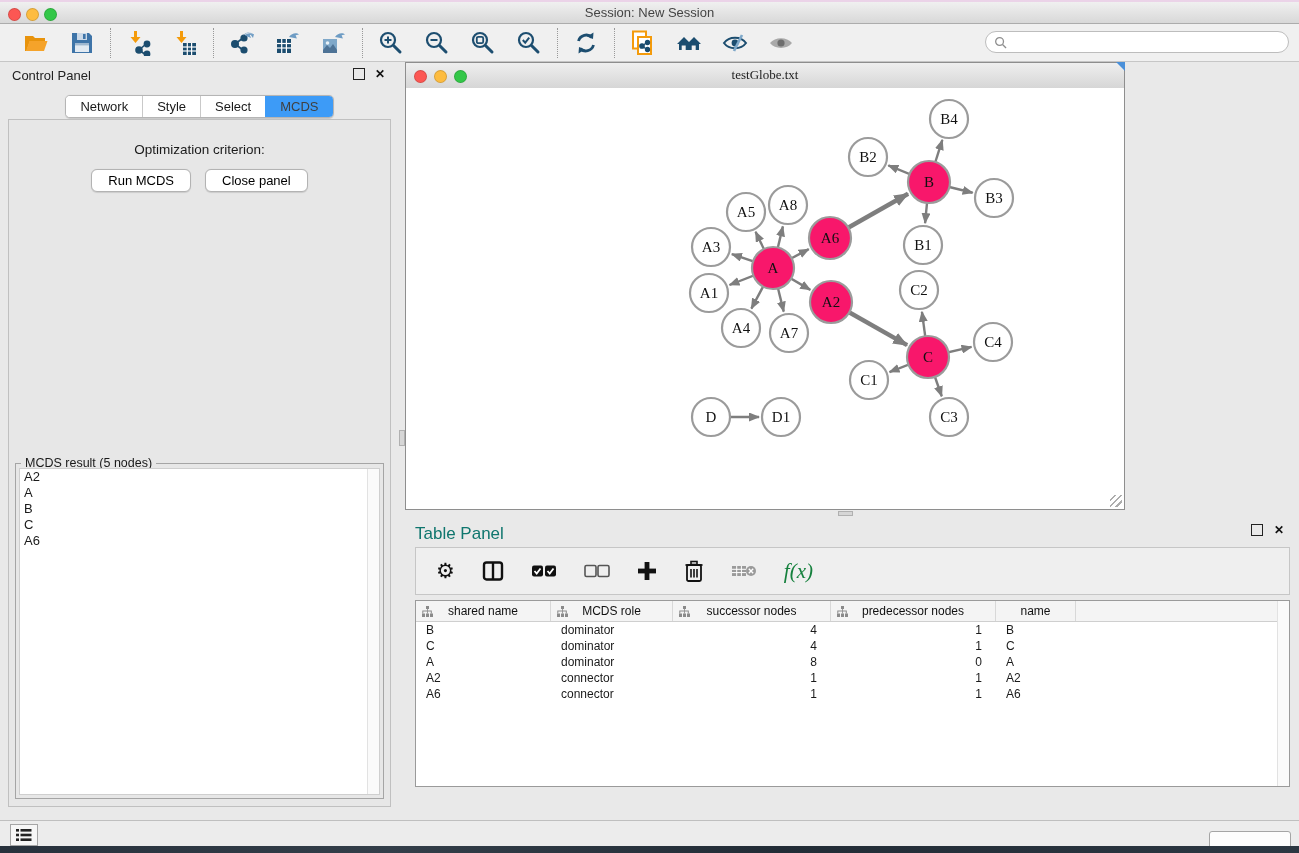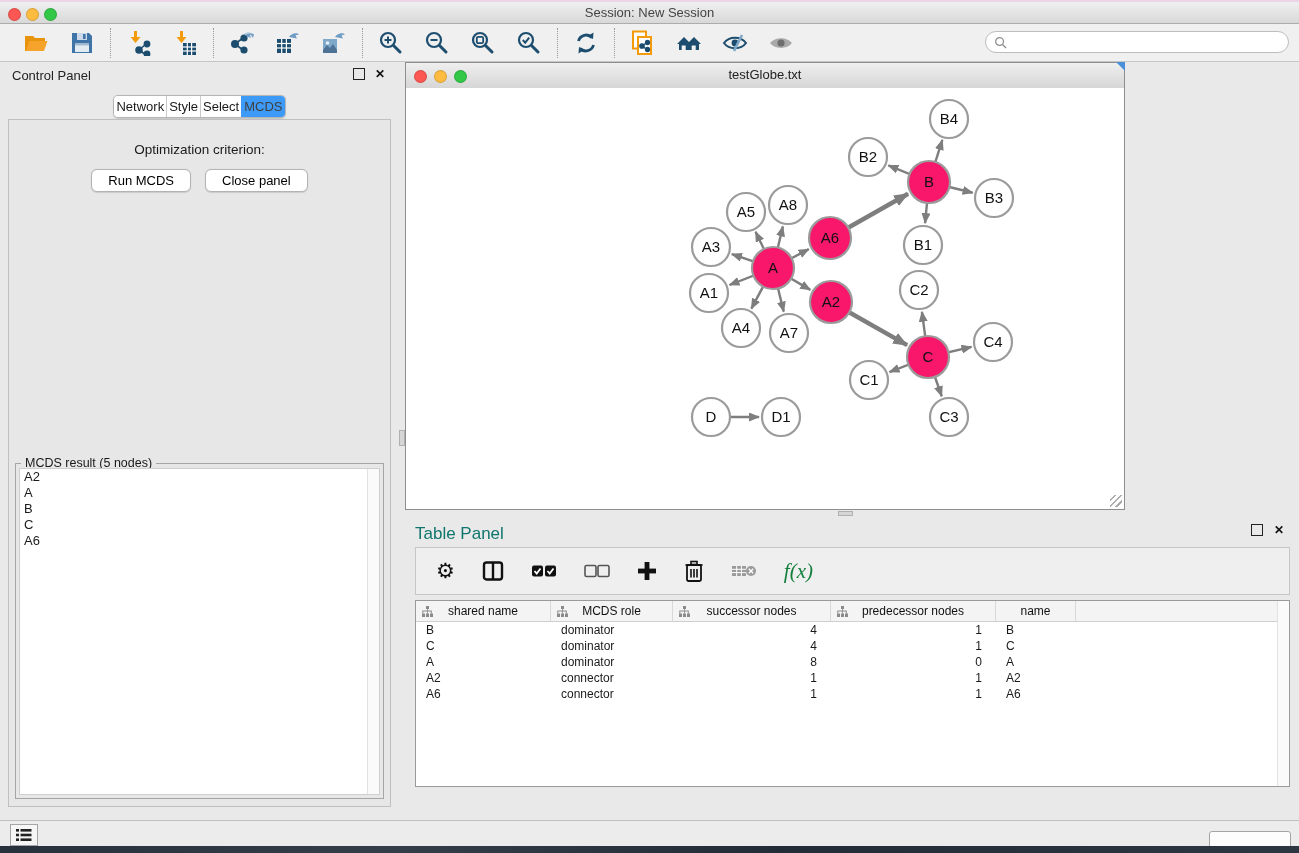--- a/index.html
+++ b/index.html
@@ -21,21 +21,21 @@
     border:1px solid #BDBDBD;border-radius:11px;display:flex;align-items:center;padding-left:8px;}
   .searchbox svg{width:13px;height:13px;}
   .searchbox input{border:none;outline:none;background:transparent;font-size:12px;width:250px;margin-left:4px;font-family:"Liberation Sans",sans-serif;}
   
   .cpanel{position:absolute;left:0;top:62px;width:399px;height:758px;background:#E9E9E9;}
   .cp-head{position:absolute;top:6px;left:12px;font-size:13px;color:#222;}
   .win-float,.win-close{position:absolute;top:6px;font-size:12px;line-height:12px;color:#111;cursor:pointer;}
   .win-float{width:10px;height:10px;border:1.6px solid #222;}
   .seg-wrap{position:absolute;top:33px;left:0;right:0;display:flex;justify-content:center;}
   .segmented{display:inline-flex;border:1px solid #B5B5B5;border-radius:5px;overflow:hidden;background:#fff;box-shadow:0 0.5px 1px rgba(0,0,0,.15);}
-  .seg{padding:3px 2px;font-size:13px;border-left:1px solid #C9C9C9;background:#fff;cursor:pointer;white-space:nowrap;}
+  .seg{padding:3px 14px;font-size:13px;border-left:1px solid #C9C9C9;background:#fff;cursor:pointer;white-space:nowrap;}
   .seg:first-child{border-left:none;}
   .seg.active{background:#3D9BF7;color:#404040;border-left-color:#3D9BF7;}
   .cp-pane{position:absolute;top:57px;left:8px;right:8px;bottom:13px;border:1px solid #C0C0C0;background:#E7E7E7;}
   .opt-label{margin-top:22px;text-align:center;font-size:13.5px;}
   .selbox{position:relative;margin:12px auto 0 auto;width:312px;height:24px;background:#fff;border:1px solid #ABABAB;
     border-radius:4px;box-sizing:border-box;font-size:13px;line-height:22px;padding-left:8px;cursor:pointer;}
   .selbox .stepper{position:absolute;right:2px;top:2px;bottom:2px;width:17px;border-radius:3px;
     background:linear-gradient(#6FB1F9,#2E7BE5);display:flex;flex-direction:column;align-items:center;justify-content:center;gap:2px;}
   .stepper i{width:0;height:0;border-left:4px solid transparent;border-right:4px solid transparent;display:block;}
   .stepper .up{border-bottom:5px solid #fff;}
@@ -43,21 +43,21 @@
   .btnrow{display:flex;justify-content:center;gap:14px;margin-top:12px;}
   .pbtn{background:#fff;border:1px solid #B3B3B3;border-radius:6px;font-size:13px;padding:3px 16px;
     font-family:"Liberation Sans",sans-serif;cursor:pointer;box-shadow:0 0.5px 1px rgba(0,0,0,.12);}
   .groupbox{position:absolute;left:6px;top:343px;width:367px;height:334px;border:1px solid #A5A5A5;}
   .groupbox .gtitle{position:absolute;top:-8px;left:5px;background:#E7E7E7;padding:0 4px;font-size:12.5px;}
   .mlist{position:absolute;left:3px;right:3px;top:4px;bottom:3px;background:#fff;border:1px solid #CFCFCF;}
   .mlist .track{position:absolute;top:0;right:0;bottom:0;width:11px;background:#FAFAFA;border-left:1px solid #E2E2E2;}
   .litem{font-size:13px;line-height:16px;padding-left:4px;cursor:default;}
   
   .netwin{position:absolute;left:405px;top:62px;width:720px;height:448px;border:1px solid #8E8E8E;
-    background:#fff;box-sizing:border-box;}
+    background:#fff;box-sizing:border-box;font-family:Liberation Serif, serif;}
   .net-titlebar{position:relative;height:25px;background:linear-gradient(#EFEFEF,#D6D6D6);border-bottom:1px solid #A8A8A8;}
   .net-titlebar .tl{top:7px;}
   .net-titlebar .tl.red{left:8px}.net-titlebar .tl.yellow{left:28px}.net-titlebar .tl.green{left:48px}
   .net-titlebar .ntitle{position:absolute;left:0;right:0;top:4px;text-align:center;font-size:13px;color:#222;}
   .corner-tri{position:absolute;top:-1px;right:-1px;width:0;height:0;border-left:9px solid transparent;border-top:9px solid #4A90D9;}
   .net-canvas{position:absolute;left:0;top:25px;right:0;bottom:0;background:#fff;overflow:hidden;}
   .grip{position:absolute;right:2px;bottom:2px;width:12px;height:12px;cursor:nwse-resize;
     background:repeating-linear-gradient(135deg,transparent 0 3px,#ADADAD 3px 4.5px);}
   .vsplit-handle{position:absolute;left:399px;top:430px;width:6px;height:16px;background:#D6D6D6;border:1px solid #B0B0B0;box-sizing:border-box;}
   .hsplit-handle{position:absolute;left:838px;top:511px;width:15px;height:5px;background:#D6D6D6;border:1px solid #B0B0B0;box-sizing:border-box;}

